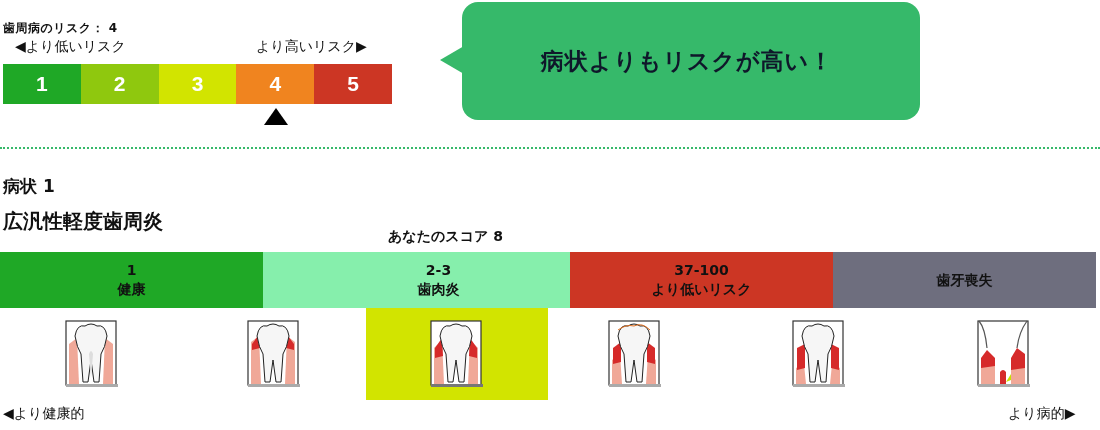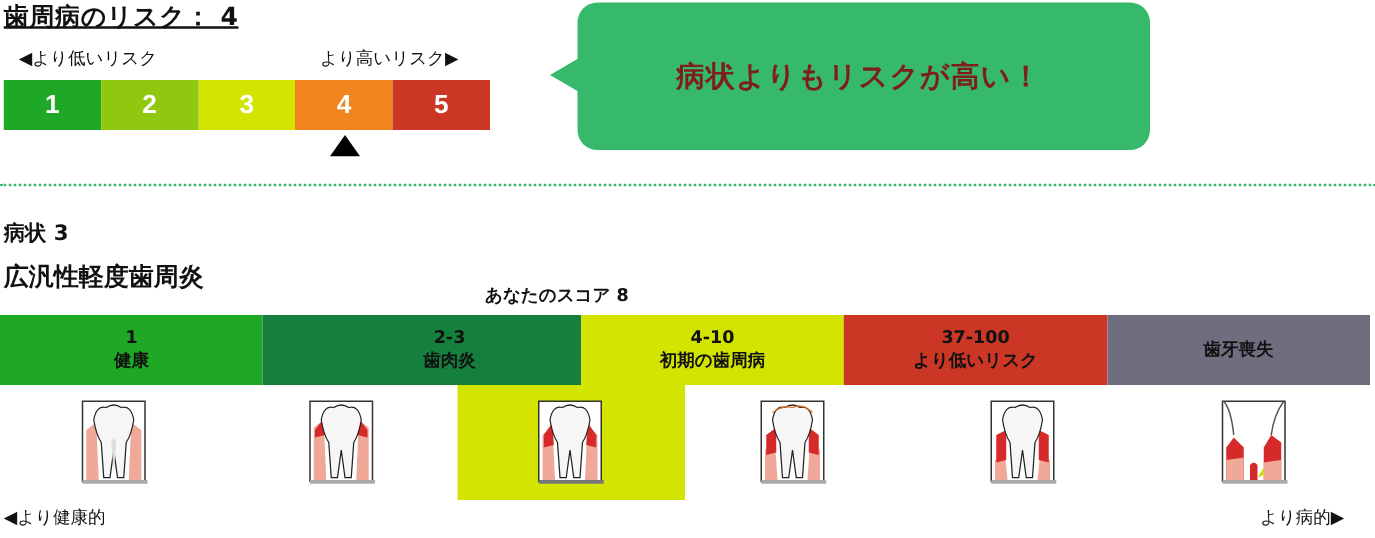--- a/index.html
+++ b/index.html
@@ -1,19 +1,19 @@
 <!DOCTYPE html>
 <html><head>
 <meta charset="utf-8">
 <style>
   html, body { margin:0; padding:0; background:#ffffff; }
   body { width:1100px; height:430px; position:relative; overflow:hidden;
          font-family:"DejaVu Sans", "Liberation Sans", sans-serif; color:#111; }
   .abs { position:absolute; }
-  .risk-title { left:3px; top:0; font-size:20px; font-weight:bold; letter-spacing:0.5px;text-decoration:underline; }
+  .risk-title { left:3px; top:20px; font-size:12px; font-weight:bold; letter-spacing:0.5px; }
   .risk-low { left:15px; top:38px; font-size:14px; }
   .risk-high { left:256px; top:38px; font-size:14px;text-align:right; }
   .risk-bar { left:3px; top:64px; width:389px; height:40px; display:flex; }
   .risk-seg { flex:1; display:flex; align-items:center; justify-content:center;
               color:#fff; font-weight:bold; font-size:21px;
               font-family:"Liberation Sans", sans-serif; }
   .risk-marker { left:264px; top:108px; width:0; height:0;
                  border-left:12px solid transparent; border-right:12px solid transparent;
                  border-bottom:17px solid #000; }
   .bubble { left:462px; top:2px; width:458px; height:118px; background:#36b96a;
@@ -55,43 +55,39 @@
       <span>4</span>
     </div>
   <div class="risk-seg" style="background: rgb(204, 54, 36);">
       <span>5</span>
     </div>
 </div>
 <div class="abs risk-marker"></div>
 
 <div class="abs bubble-tail" style="border-right-color: rgb(54, 185, 106);"></div>
 <div class="abs bubble" style="background: rgb(54, 185, 106);">
-  <span class="bubble-text" style="color: #7f1d1d;">病状よりもリスクが高い！</span>
+  <span class="bubble-text" style="color: #0f172a;">病状よりもリスクが高い！</span>
 </div>
 
 <div class="abs divider"></div>
 
-<div class="abs cond-title">病状 3</div>
+<div class="abs cond-title">病状 1</div>
 <div class="abs cond-sub">広汎性軽度歯周炎</div>
 <div class="abs score-label">あなたのスコア 8</div>
 
 <div class="abs stage-highlight" style="background: rgb(210, 228, 0);"></div>
 
 <div class="abs stage-row">
   <div class="stage" style="background: rgb(31, 168, 38);">
     <span>1</span>
     <span>健康</span>
   </div>
-  <div class="stage" style="background: #15803d; padding-left: 44px;">
+  <div class="stage" style="background: #86efac; padding-left: 44px;">
     <span>2-3</span>
     <span>歯肉炎</span>
-  </div>
-  <div class="stage" style="background: rgb(210, 228, 0);">
-    <span>4-10</span>
-    <span>初期の歯周病</span>
   </div>
   <div class="stage" style="background: rgb(204, 54, 36);">
     <span>37-100</span>
     <span>より低いリスク</span>
   </div>
   <div class="stage" style="background: rgb(110, 110, 126);">
     <span>歯牙喪失</span>
   </div>
 </div>
 

